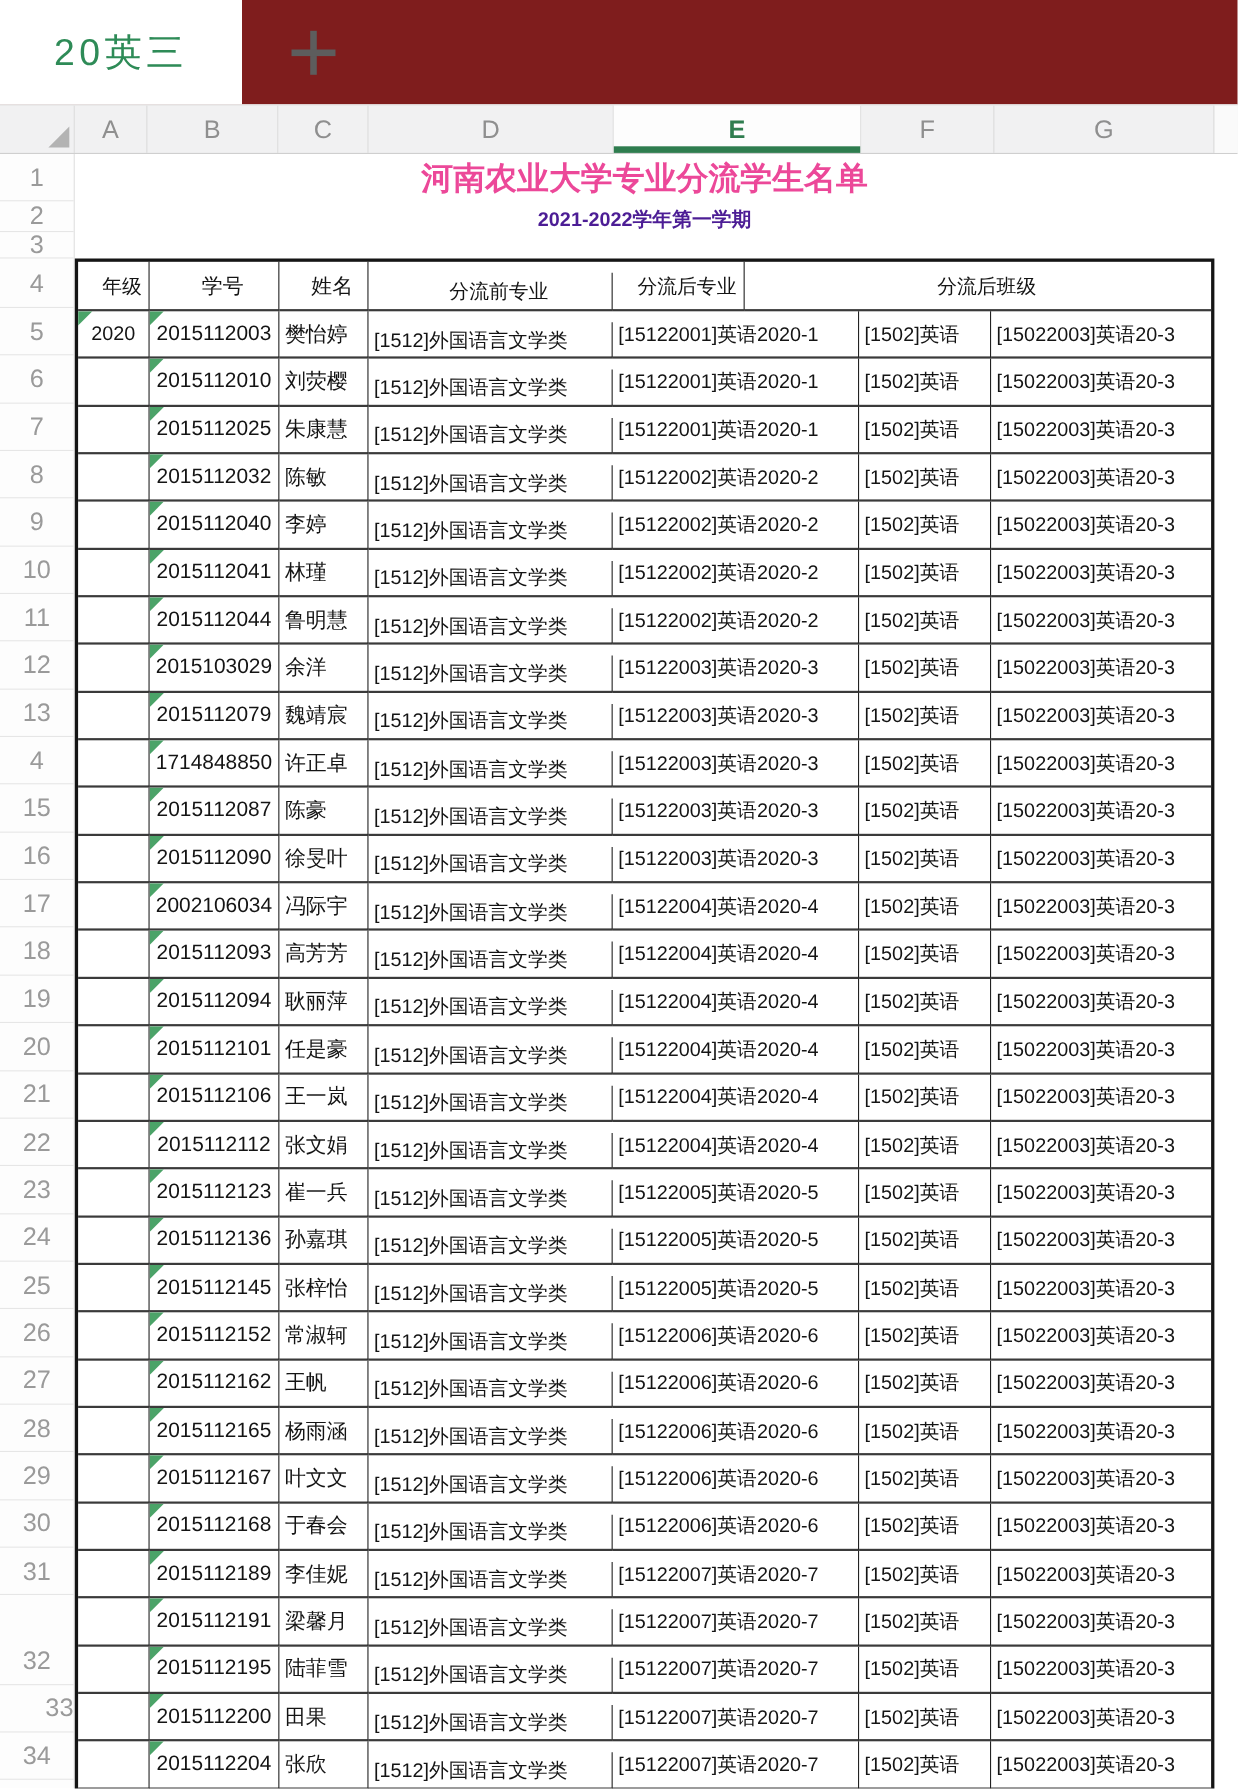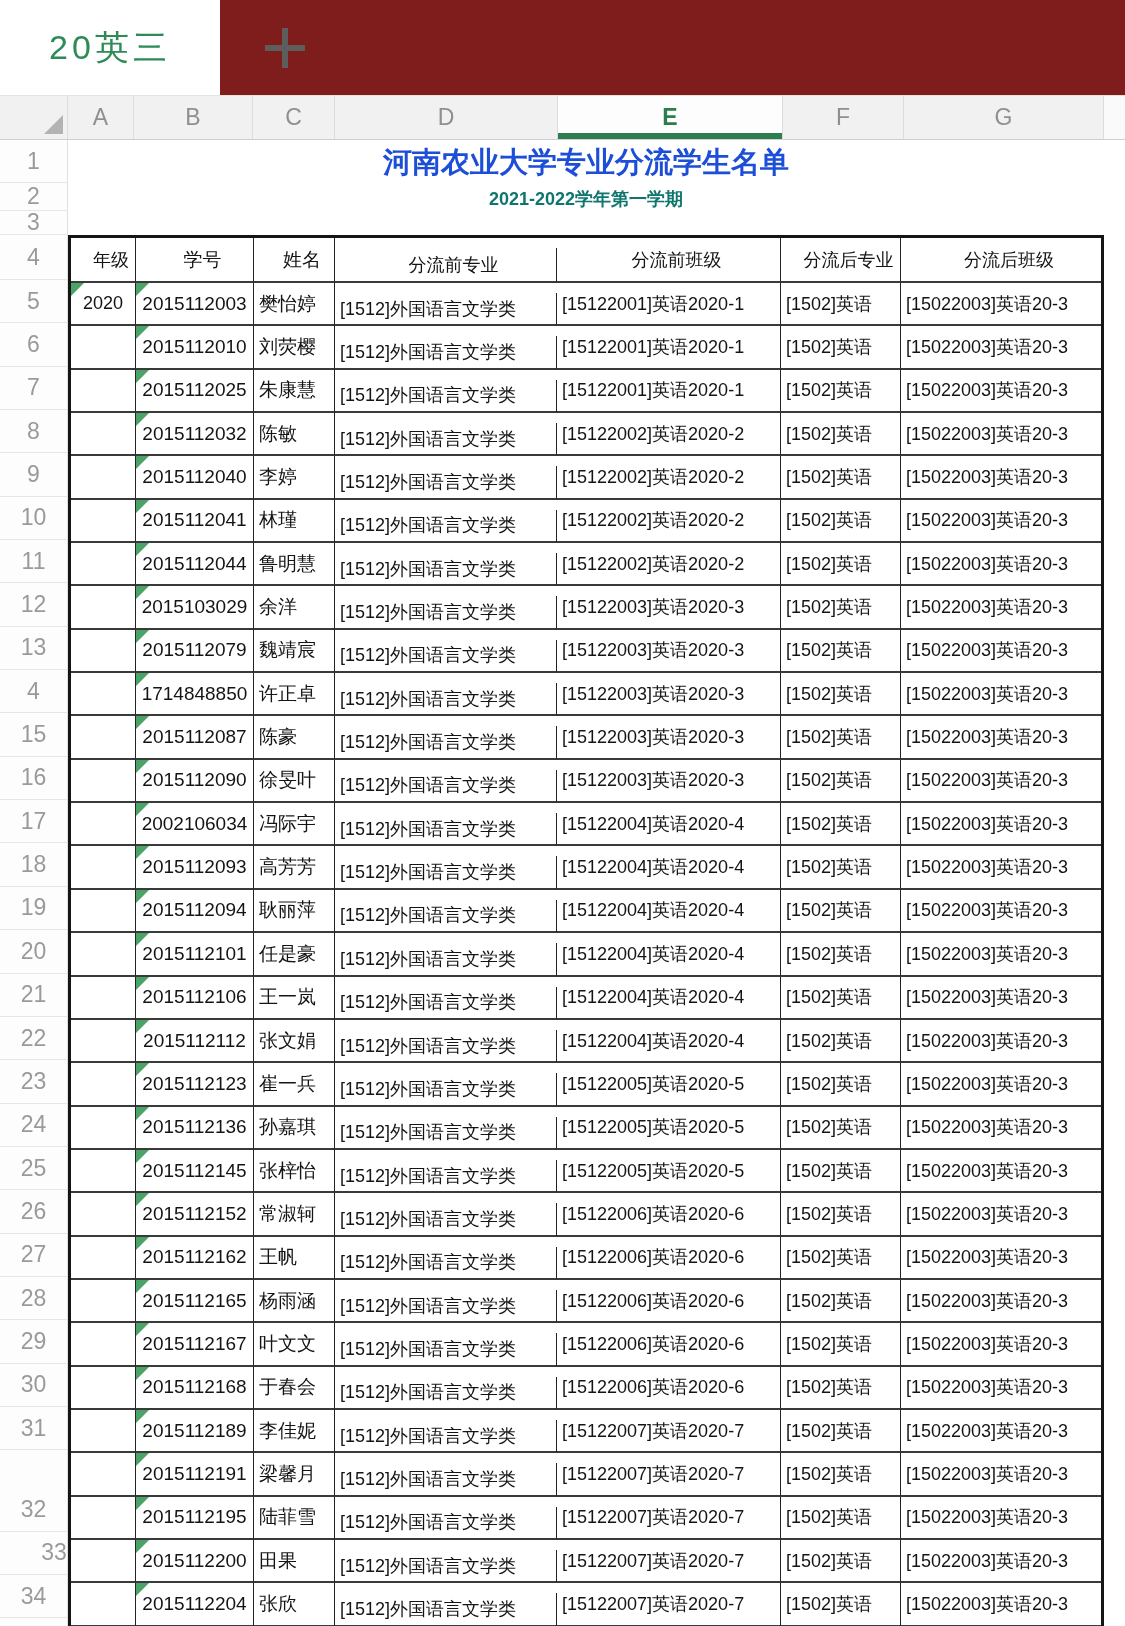--- a/index.html
+++ b/index.html
@@ -47,25 +47,25 @@
   .gutter{
     position:absolute;left:0;top:0;width:68px;height:1486px;
     border-right:1px solid #e0e0e0;box-sizing:border-box;background:#fdfdfd;
   }
   .rownum{
     display:flex;align-items:center;justify-content:center;
     color:#9a9a9a;font-size:23px;border-bottom:1px solid #e6e6e6;box-sizing:border-box;
   }
   .title-cell{
     position:absolute;left:68px;top:3px;width:1036px;text-align:center;
-    font-size:29px;font-weight:bold;color:#1d4ed8;
+    font-size:29px;font-weight:bold;color:#ec4899;
   }
   .subtitle-cell{
     position:absolute;left:68px;top:47px;width:1036px;text-align:center;
-    font-size:18px;font-weight:bold;color:#0f766e;
+    font-size:18px;font-weight:bold;color:#4c1d95;
   }
   
   .table{
     position:absolute;left:68px;top:95px;width:1036px;
     border:3px solid #151515;box-sizing:border-box;background:#fff;
   }
   .trow{display:flex;height:43.35px;box-sizing:border-box;}
   .trow.head{height:45px;}
   .tcell{
     position:relative;display:flex;align-items:center;box-sizing:border-box;
@@ -250,23 +250,20 @@
         </div>
         <div class="tcell th c1">
           <span>学号</span>
         </div>
         <div class="tcell th c2">
           <span>姓名</span>
         </div>
         <div class="tcell th c3">
           <span>分流前专业</span>
         </div>
-        <div class="tcell th c4">
-          <span>分流前班级</span>
-        </div>
         <div class="tcell th c5">
           <span>分流后专业</span>
         </div>
         <div class="tcell th c6">
           <span>分流后班级</span>
         </div>
       </div>
     <div id="tbody">
         <div class="trow">
           <div class="tcell c0 ctr">

